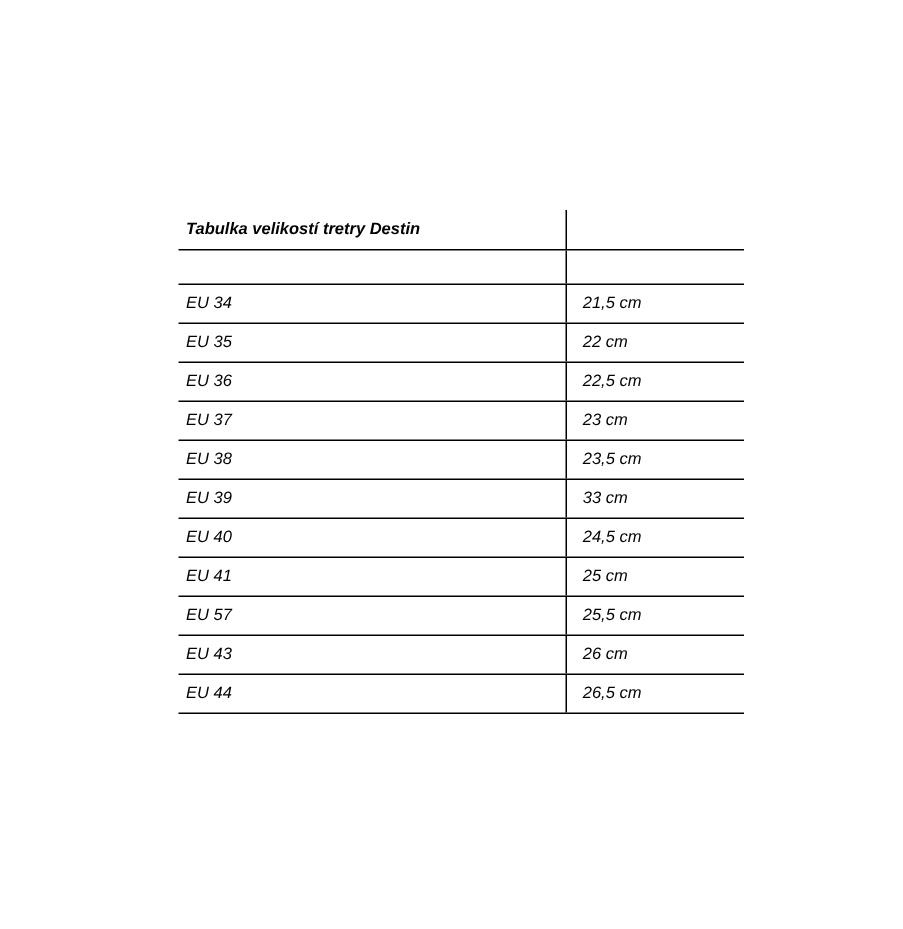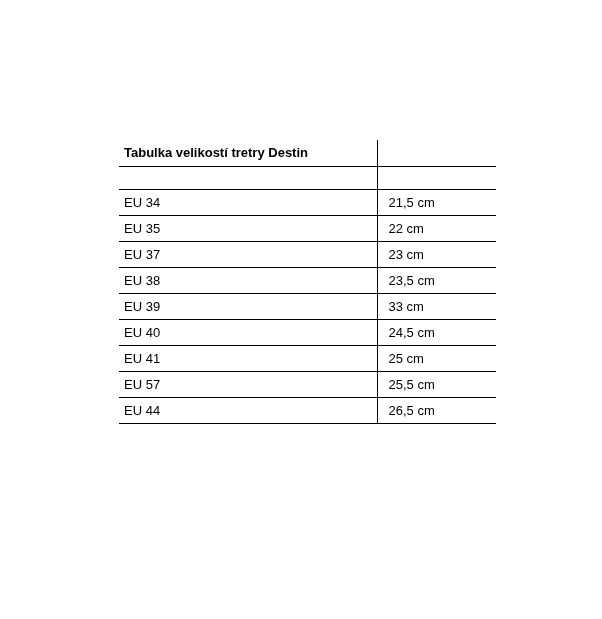--- a/index.html
+++ b/index.html
@@ -26,23 +26,24 @@
     width: 377px;
     table-layout: fixed;
   }
   table.size-table col.c1 { width: 258px; }
   table.size-table col.c2 { width: 119px; }
   table.size-table td {
     border-bottom: 1px solid #000000;
     padding: 0 0 0 5px;
     height: 25px;
     vertical-align: middle;
-    font-size: 13px;
+    font-size: 11px;
     line-height: 25px;
     white-space: nowrap;
+    font-style: italic;
   }
   table.size-table tr.title-row td {
     font-weight: bold;
     height: 26px;
     line-height: 26px;
   }
   table.size-table tr.spacer-row td {
     height: 22px;
     line-height: 22px;
   }
@@ -77,20 +78,24 @@
       </tr>
       <tr>
         <td class="col-label">EU 34</td>
         <td class="col-value">21,5 cm</td>
       </tr>
       <tr>
         <td class="col-label">EU 35</td>
         <td class="col-value">22 cm</td>
       </tr>
       <tr>
+        <td class="col-label">EU 36</td>
+        <td class="col-value">22,5 cm</td>
+      </tr>
+      <tr>
         <td class="col-label">EU 37</td>
         <td class="col-value">23 cm</td>
       </tr>
       <tr>
         <td class="col-label">EU 38</td>
         <td class="col-value">23,5 cm</td>
       </tr>
       <tr>
         <td class="col-label">EU 39</td>
         <td class="col-value">33 cm</td>
@@ -101,18 +106,22 @@
       </tr>
       <tr>
         <td class="col-label">EU 41</td>
         <td class="col-value">25 cm</td>
       </tr>
       <tr>
         <td class="col-label">EU 57</td>
         <td class="col-value">25,5 cm</td>
       </tr>
       <tr>
+        <td class="col-label">EU 43</td>
+        <td class="col-value">26 cm</td>
+      </tr>
+      <tr>
         <td class="col-label">EU 44</td>
         <td class="col-value">26,5 cm</td>
       </tr>
     </tbody>
   </table>
 </div>
 
 </body></html>

